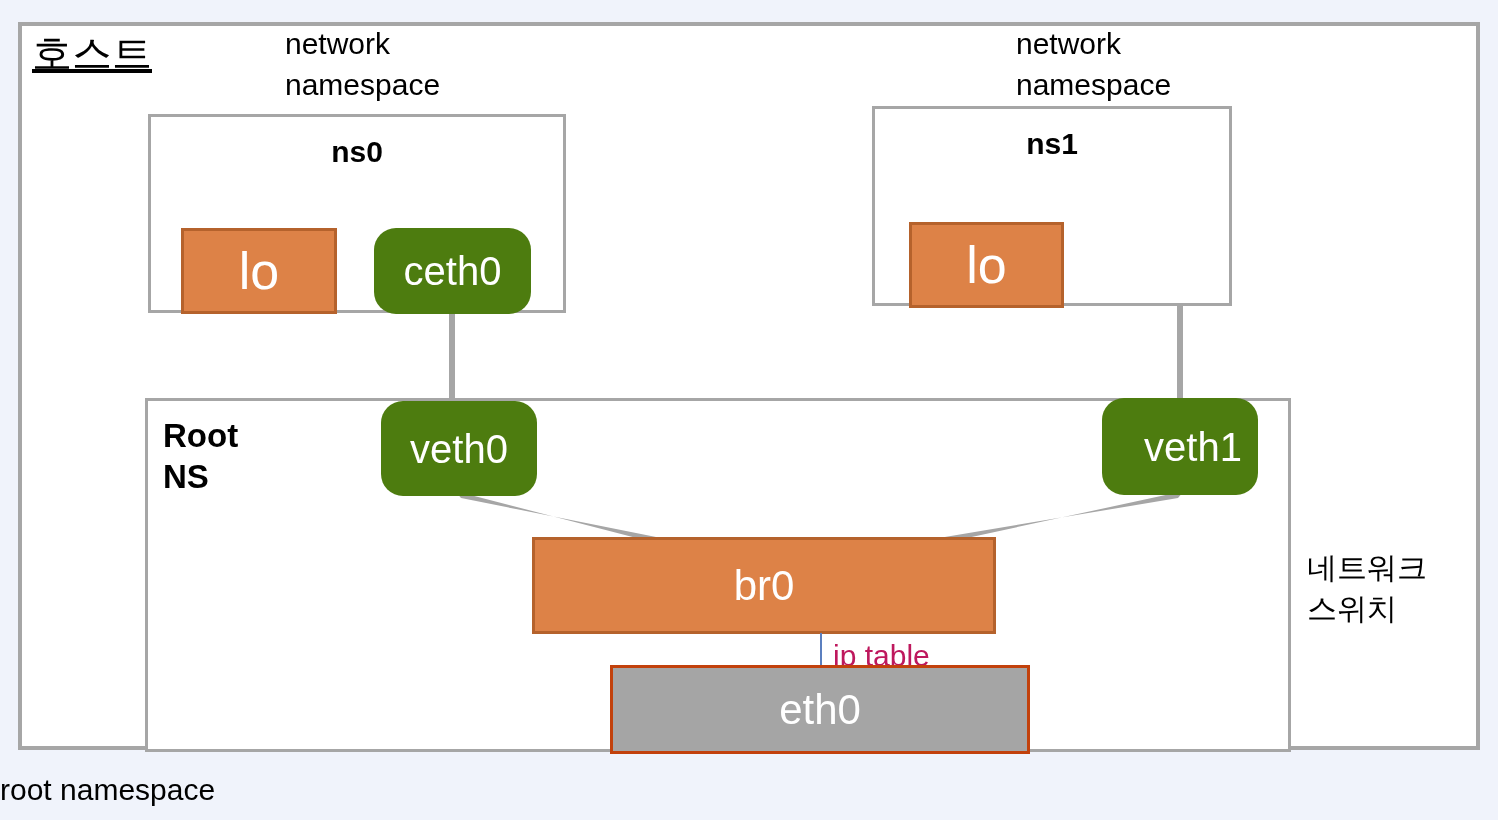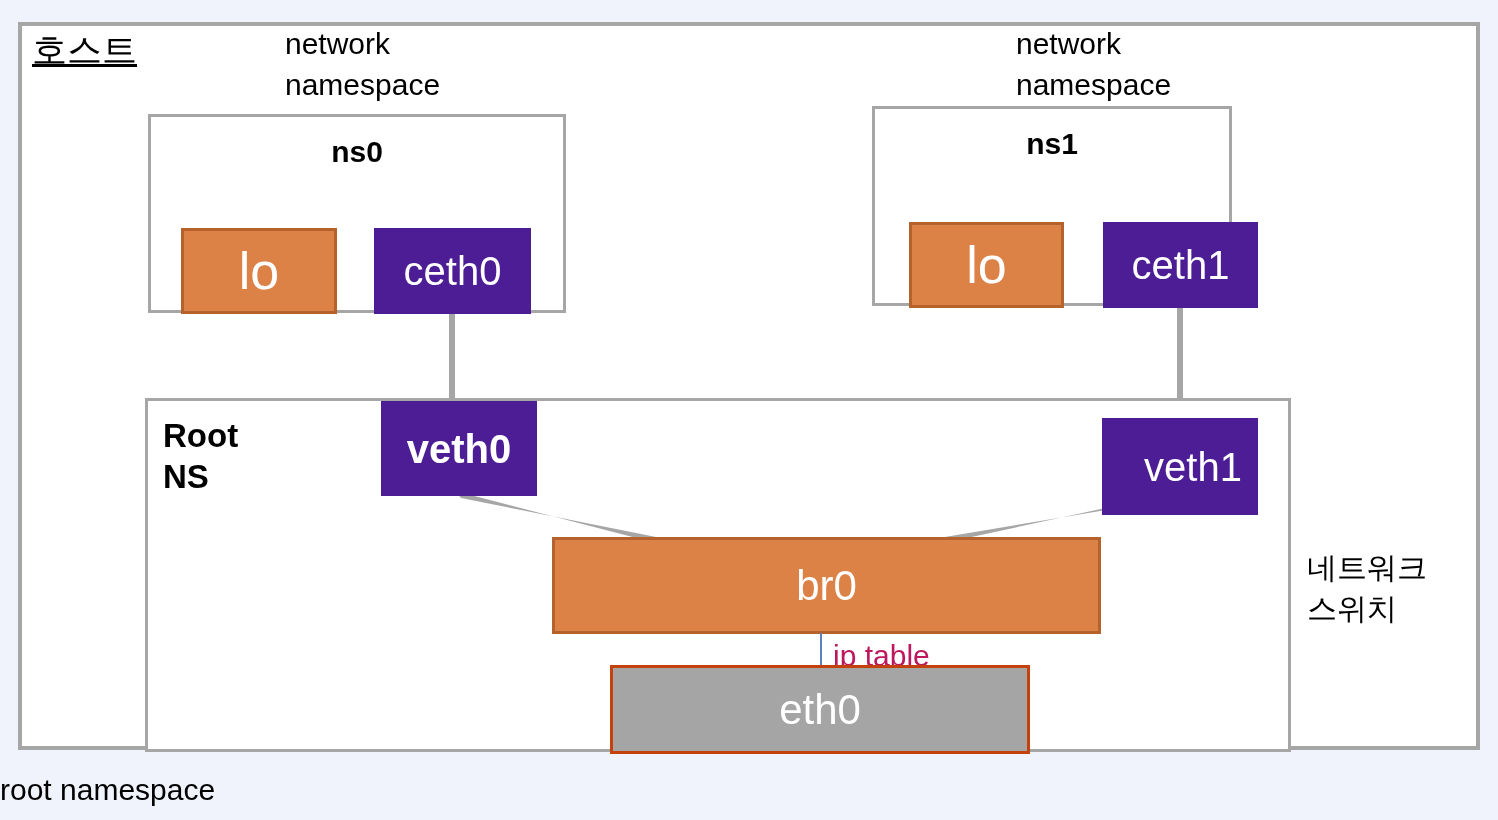--- a/index.html
+++ b/index.html
@@ -48,21 +48,21 @@
     background: #ffffff;
     border: 3px solid #a6a6a6;
     box-sizing: border-box;
   }
 
   
   .host-title {
     position: absolute;
     left: 32px;
     top: 30px;
-    font-size: 35px;
+    font-size: 40px;
     color: #000;
     text-decoration: underline;
     text-underline-offset: 2px;
     line-height: 1.15;
     white-space: nowrap;
   }
   .free-label {
     position: absolute;
     font-size: 30px;
     color: #000;
@@ -106,31 +106,31 @@
   .dev {
     position: absolute;
     box-sizing: border-box;
     display: flex;
     align-items: center;
     justify-content: center;
     color: #ffffff;
     font-size: 52px;
     line-height: 1;
   }
-  .dev.black { background: #4c1d95; }
+  .dev.black { background: #4d7c0f; border-radius: 22px; }
   .dev.orange { background: #dd8247; border: 3px solid #b5622c; }
   .dev.gray { background: #a5a5a5; border: 3px solid #c2410c; }
 
   #dev-lo0   { left: 181px; top: 228px; width: 156px; height: 86px; }
   #dev-ceth0 { left: 374px; top: 228px; width: 157px; height: 86px; font-size: 40px; }
   #dev-lo1   { left: 909px; top: 222px; width: 155px; height: 86px; }
   #dev-ceth1 { left: 1103px; top: 222px; width: 155px; height: 86px; font-size: 40px; }
-  #dev-veth0 { left: 381px; top: 401px; width: 156px; height: 95px; font-size: 40px; font-weight: bold; }
-  #dev-veth1 { left: 1102px; top: 418px; width: 156px; height: 97px; font-size: 40px; padding-left: 26px; }
-  #dev-br0   { left: 552px; top: 537px; width: 549px; height: 97px; font-size: 42px; }
+  #dev-veth0 { left: 381px; top: 401px; width: 156px; height: 95px; font-size: 40px; }
+  #dev-veth1 { left: 1102px; top: 398px; width: 156px; height: 97px; font-size: 40px; padding-left: 26px; }
+  #dev-br0   { left: 532px; top: 537px; width: 464px; height: 97px; font-size: 42px; }
   #dev-eth0  { left: 610px; top: 665px; width: 420px; height: 89px; font-size: 42px; }
 
   
   .vline {
     position: absolute;
     background: #a6a6a6;
   }
   #link-ceth0-veth0 { left: 449px; top: 310px; width: 6px; height: 95px; }
   #link-ceth1-veth1 { left: 1177px; top: 303px; width: 6px; height: 98px; }
   #link-br0-eth0 {
@@ -197,23 +197,20 @@
   <div class="dev orange" id="dev-lo0">
     <span>lo</span>
   </div>
   <div class="dev black" id="dev-ceth0">
     <span>ceth0</span>
   </div>
 
   <div class="dev orange" id="dev-lo1">
     <span>lo</span>
   </div>
-  <div class="dev black" id="dev-ceth1">
-    <span>ceth1</span>
-  </div>
 
   <div class="dev black" id="dev-veth0">
     <span>veth0</span>
   </div>
   <div class="dev black" id="dev-veth1">
     <span>veth1</span>
   </div>
   <div class="dev orange" id="dev-br0">
     <span>br0</span>
   </div>

